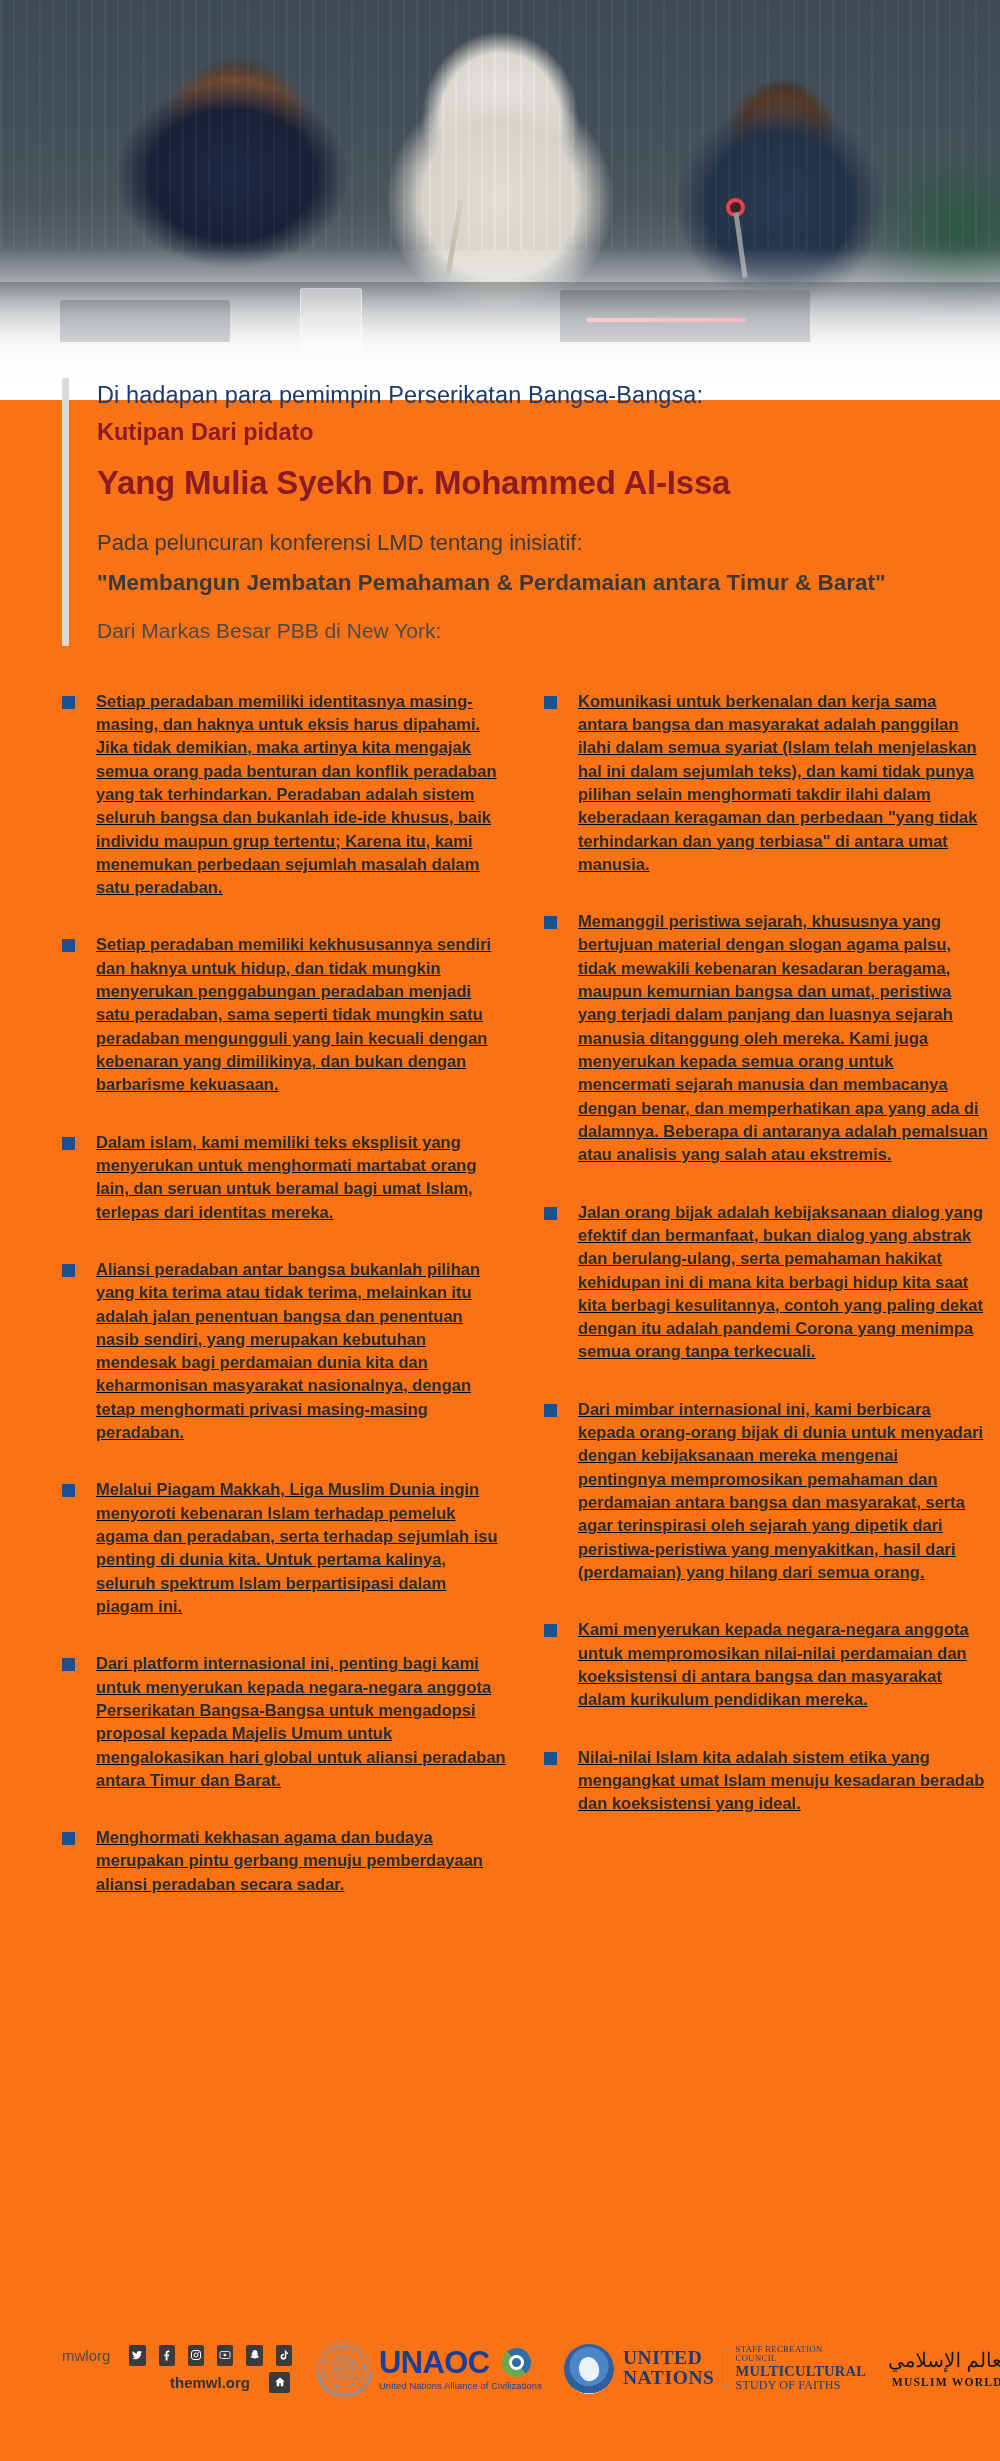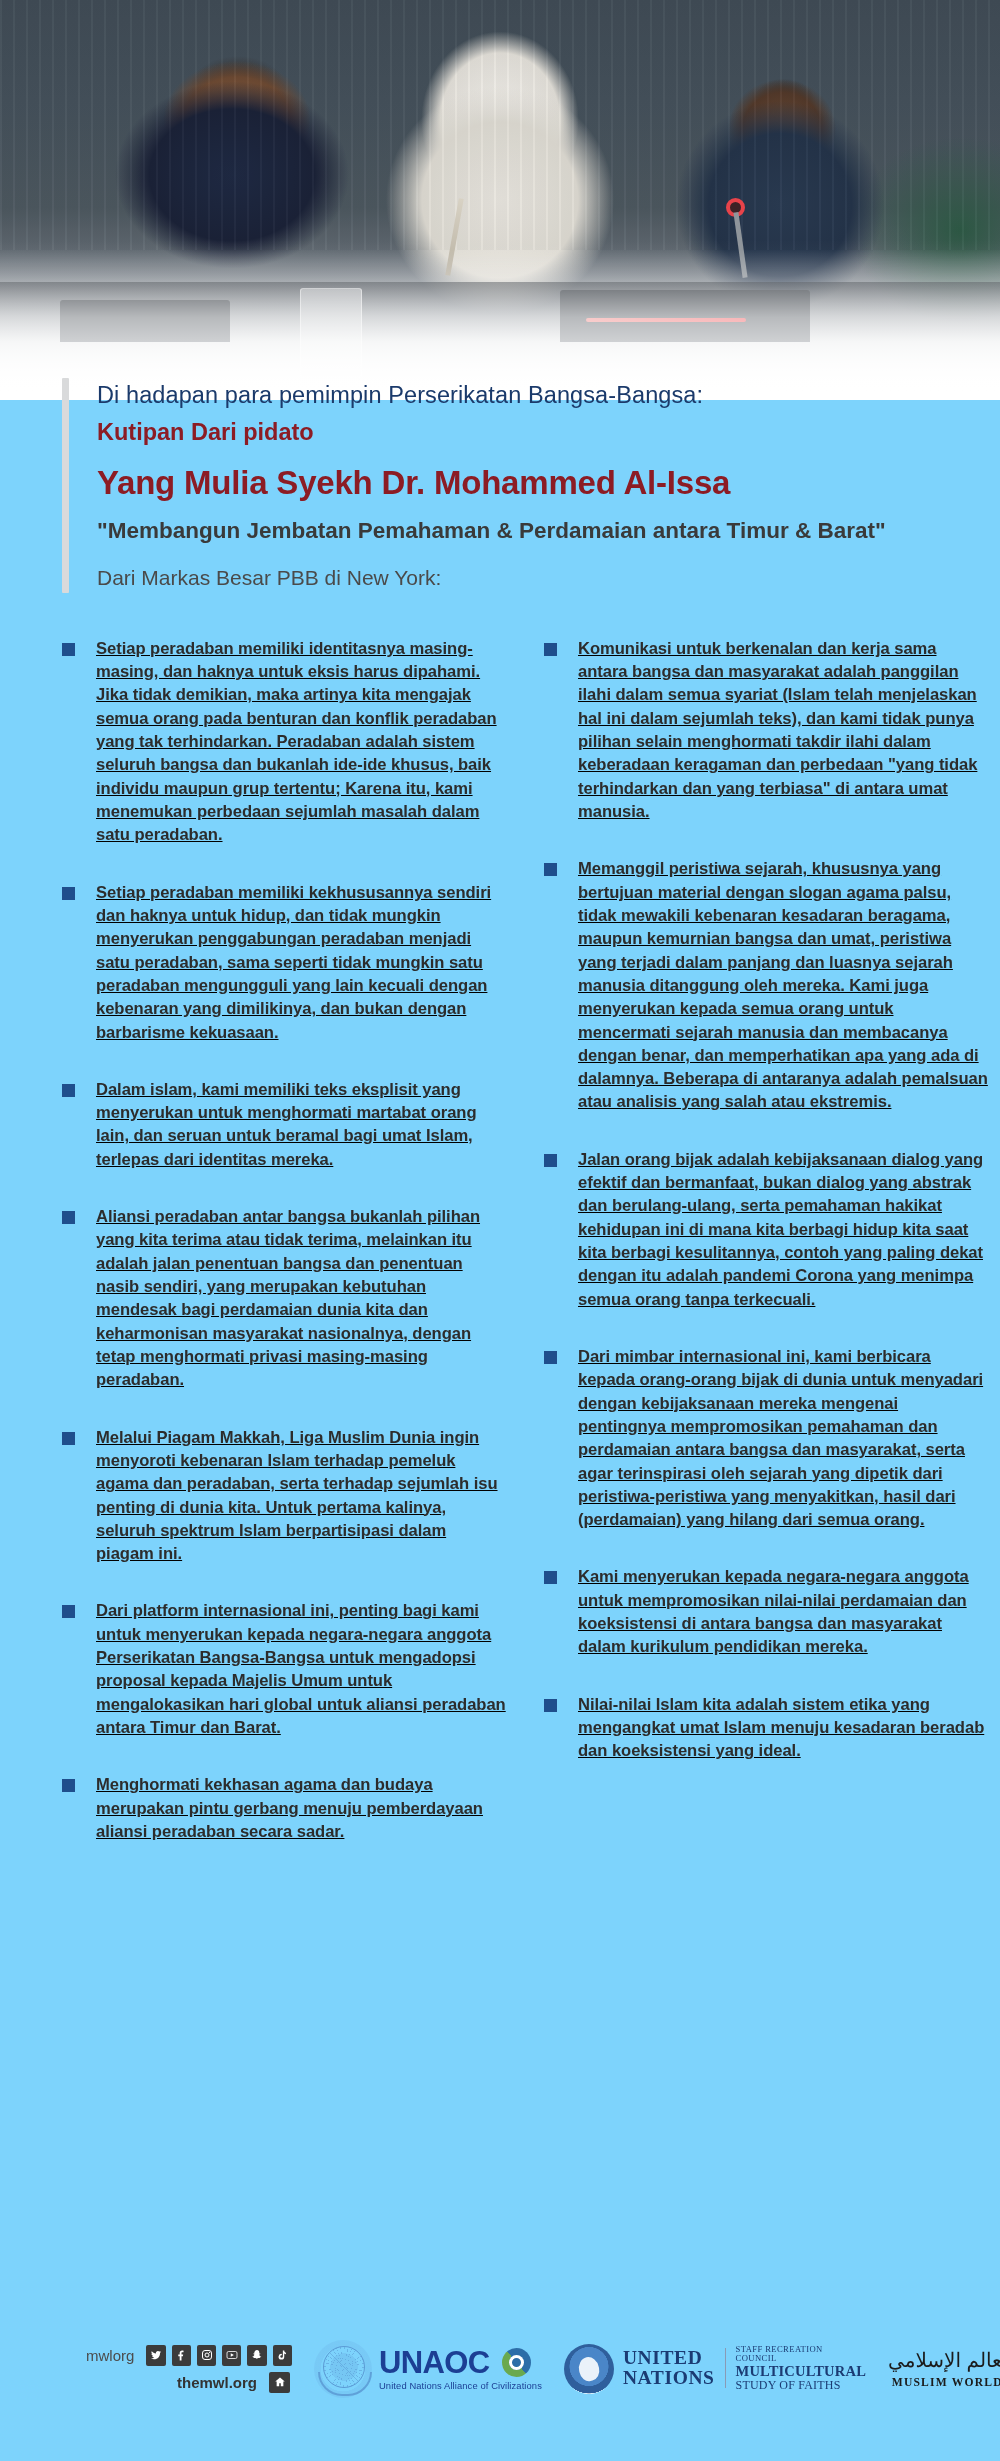--- a/index.html
+++ b/index.html
@@ -5,21 +5,21 @@
   * { box-sizing: border-box; margin: 0; padding: 0; }
   html, body {
     width: 1000px;
     background: #ffffff;
     font-family: "Liberation Sans", sans-serif;
   }
   .poster {
     position: relative;
     width: 1000px;
     height: 2461px;
-    background: #7dd3fc;
+    background: #f97316;
     overflow: hidden;
   }
 
   
   .hero {
     position: relative;
     width: 1000px;
     height: 400px;
     overflow: hidden;
     background: #3c4750;
@@ -189,21 +189,21 @@
   .footer {
     position: absolute;
     left: 0; right: 0; bottom: 0;
     height: 185px;
     display: flex;
     align-items: center;
     padding: 0 40px 0 62px;
     gap: 22px;
   }
   .social-block { display: flex; flex-direction: column; gap: 6px; width: 230px; }
-  .social-row { display: flex; align-items: center; gap: 6px; margin-left: 24px; }
+  .social-row { display: flex; align-items: center; gap: 13px; }
   .social-row.r2 { justify-content: flex-end; padding-right: 2px; }
   .social-label {
     font-size: 15px;
     color: #4c4c4c;
     margin-right: 6px;
     white-space: nowrap;
   }
   .social-label.bold { font-weight: bold; color: #333; }
   .sicon {
     width: 21px; height: 21px;
@@ -319,20 +319,21 @@
     <div class="hero-mic-b"></div>
     <div class="hero-fade"></div>
   </div>
 
   <div class="header-block">
     <div class="accent-bar"></div>
     <div class="header-text">
       <div class="kicker">Di hadapan para pemimpin Perserikatan Bangsa-Bangsa:</div>
       <div class="kicker-2">Kutipan Dari pidato</div>
       <div class="name">Yang Mulia Syekh Dr. Mohammed Al-Issa</div>
+      <div class="lead">Pada peluncuran konferensi LMD tentang inisiatif:</div>
       <div class="lead-bold">"Membangun Jembatan Pemahaman &amp; Perdamaian antara Timur &amp; Barat"</div>
       <div class="place">Dari Markas Besar PBB di New York:</div>
     </div>
   </div>
 
   <div class="columns">
 
     <div class="col col-left">
       <div class="bullet">
         <div class="bullet-marker"></div>

